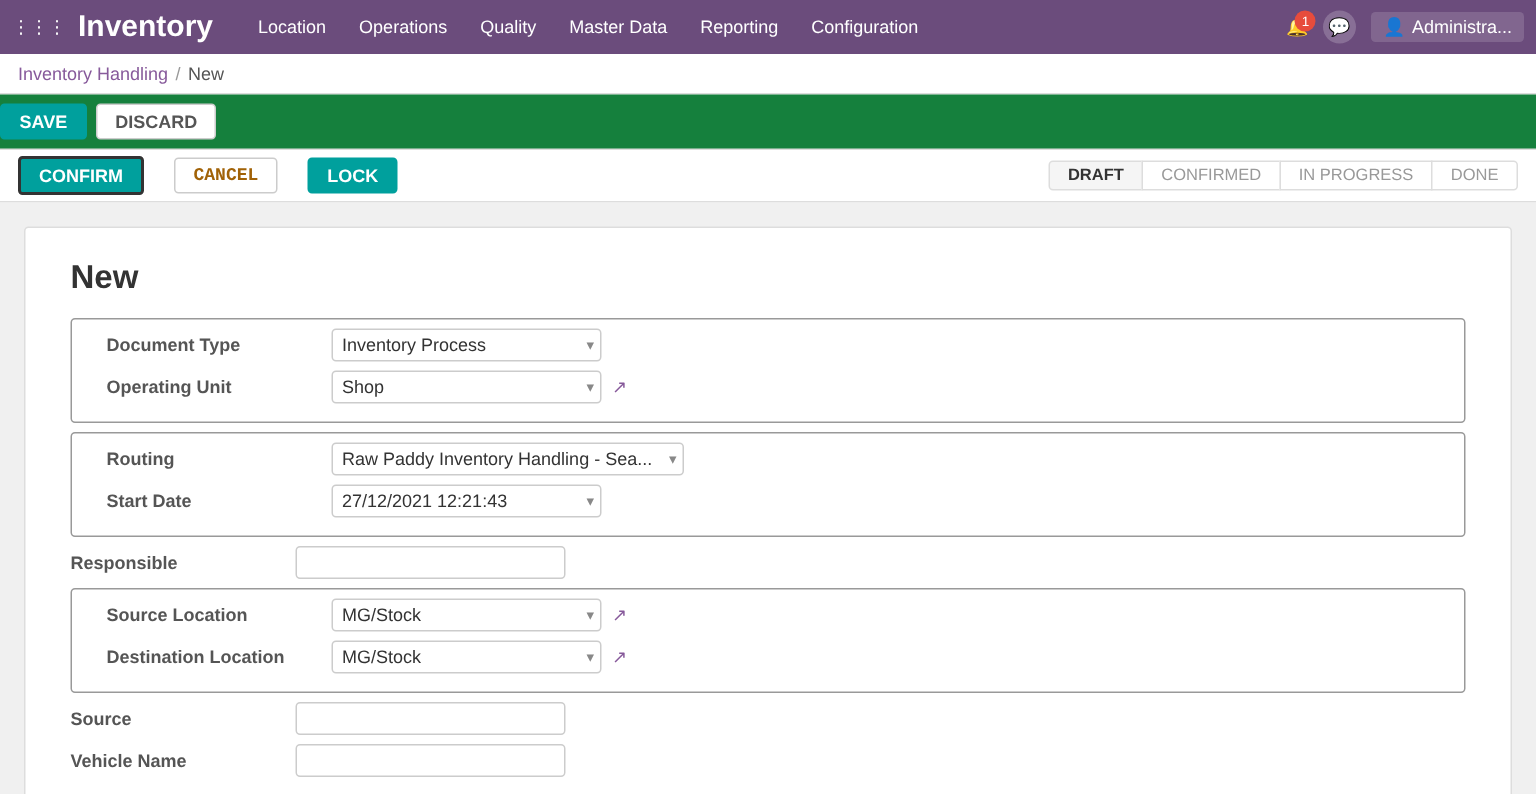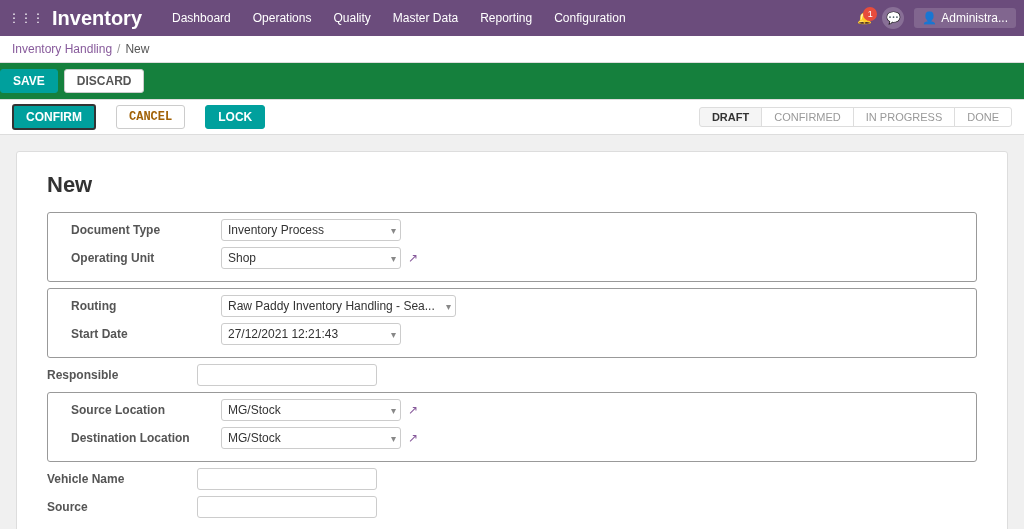--- a/index.html
+++ b/index.html
@@ -226,21 +226,21 @@
       margin-bottom: 6px;
     }
   </style>
 </head>
 <body>
 
 <div class="top-nav">
   <span class="app-grid-icon">⋮⋮⋮</span>
   <span class="app-title">Inventory</span>
   <div class="nav-items">
-    <span class="nav-item">Dashboard</span>
+    <span class="nav-item">Location</span>
     <span class="nav-item">Operations</span>
     <span class="nav-item">Quality</span>
     <span class="nav-item">Master Data</span>
     <span class="nav-item">Reporting</span>
     <span class="nav-item">Configuration</span>
   </div>
   <div class="nav-right">
     <div class="notification-badge">
       <span>🔔</span>
       <span class="badge">1</span>
@@ -353,23 +353,23 @@
             <select class="form-select">
               <option>MG/Stock</option>
             </select>
           </div>
           <span class="ext-link-icon">↗</span>
         </div>
       </div>
     </div>
 
     <div class="form-group">
+      <span class="form-label">Source</span>
+      <input class="form-input" type="text" style="">
+    </div>
+
+    <div class="form-group">
       <span class="form-label">Vehicle Name</span>
       <input class="form-input" type="text" style="">
     </div>
 
-    <div class="form-group">
-      <span class="form-label">Source</span>
-      <input class="form-input" type="text" style="">
-    </div>
-
   </div>
 </div>
 
 </body></html>

